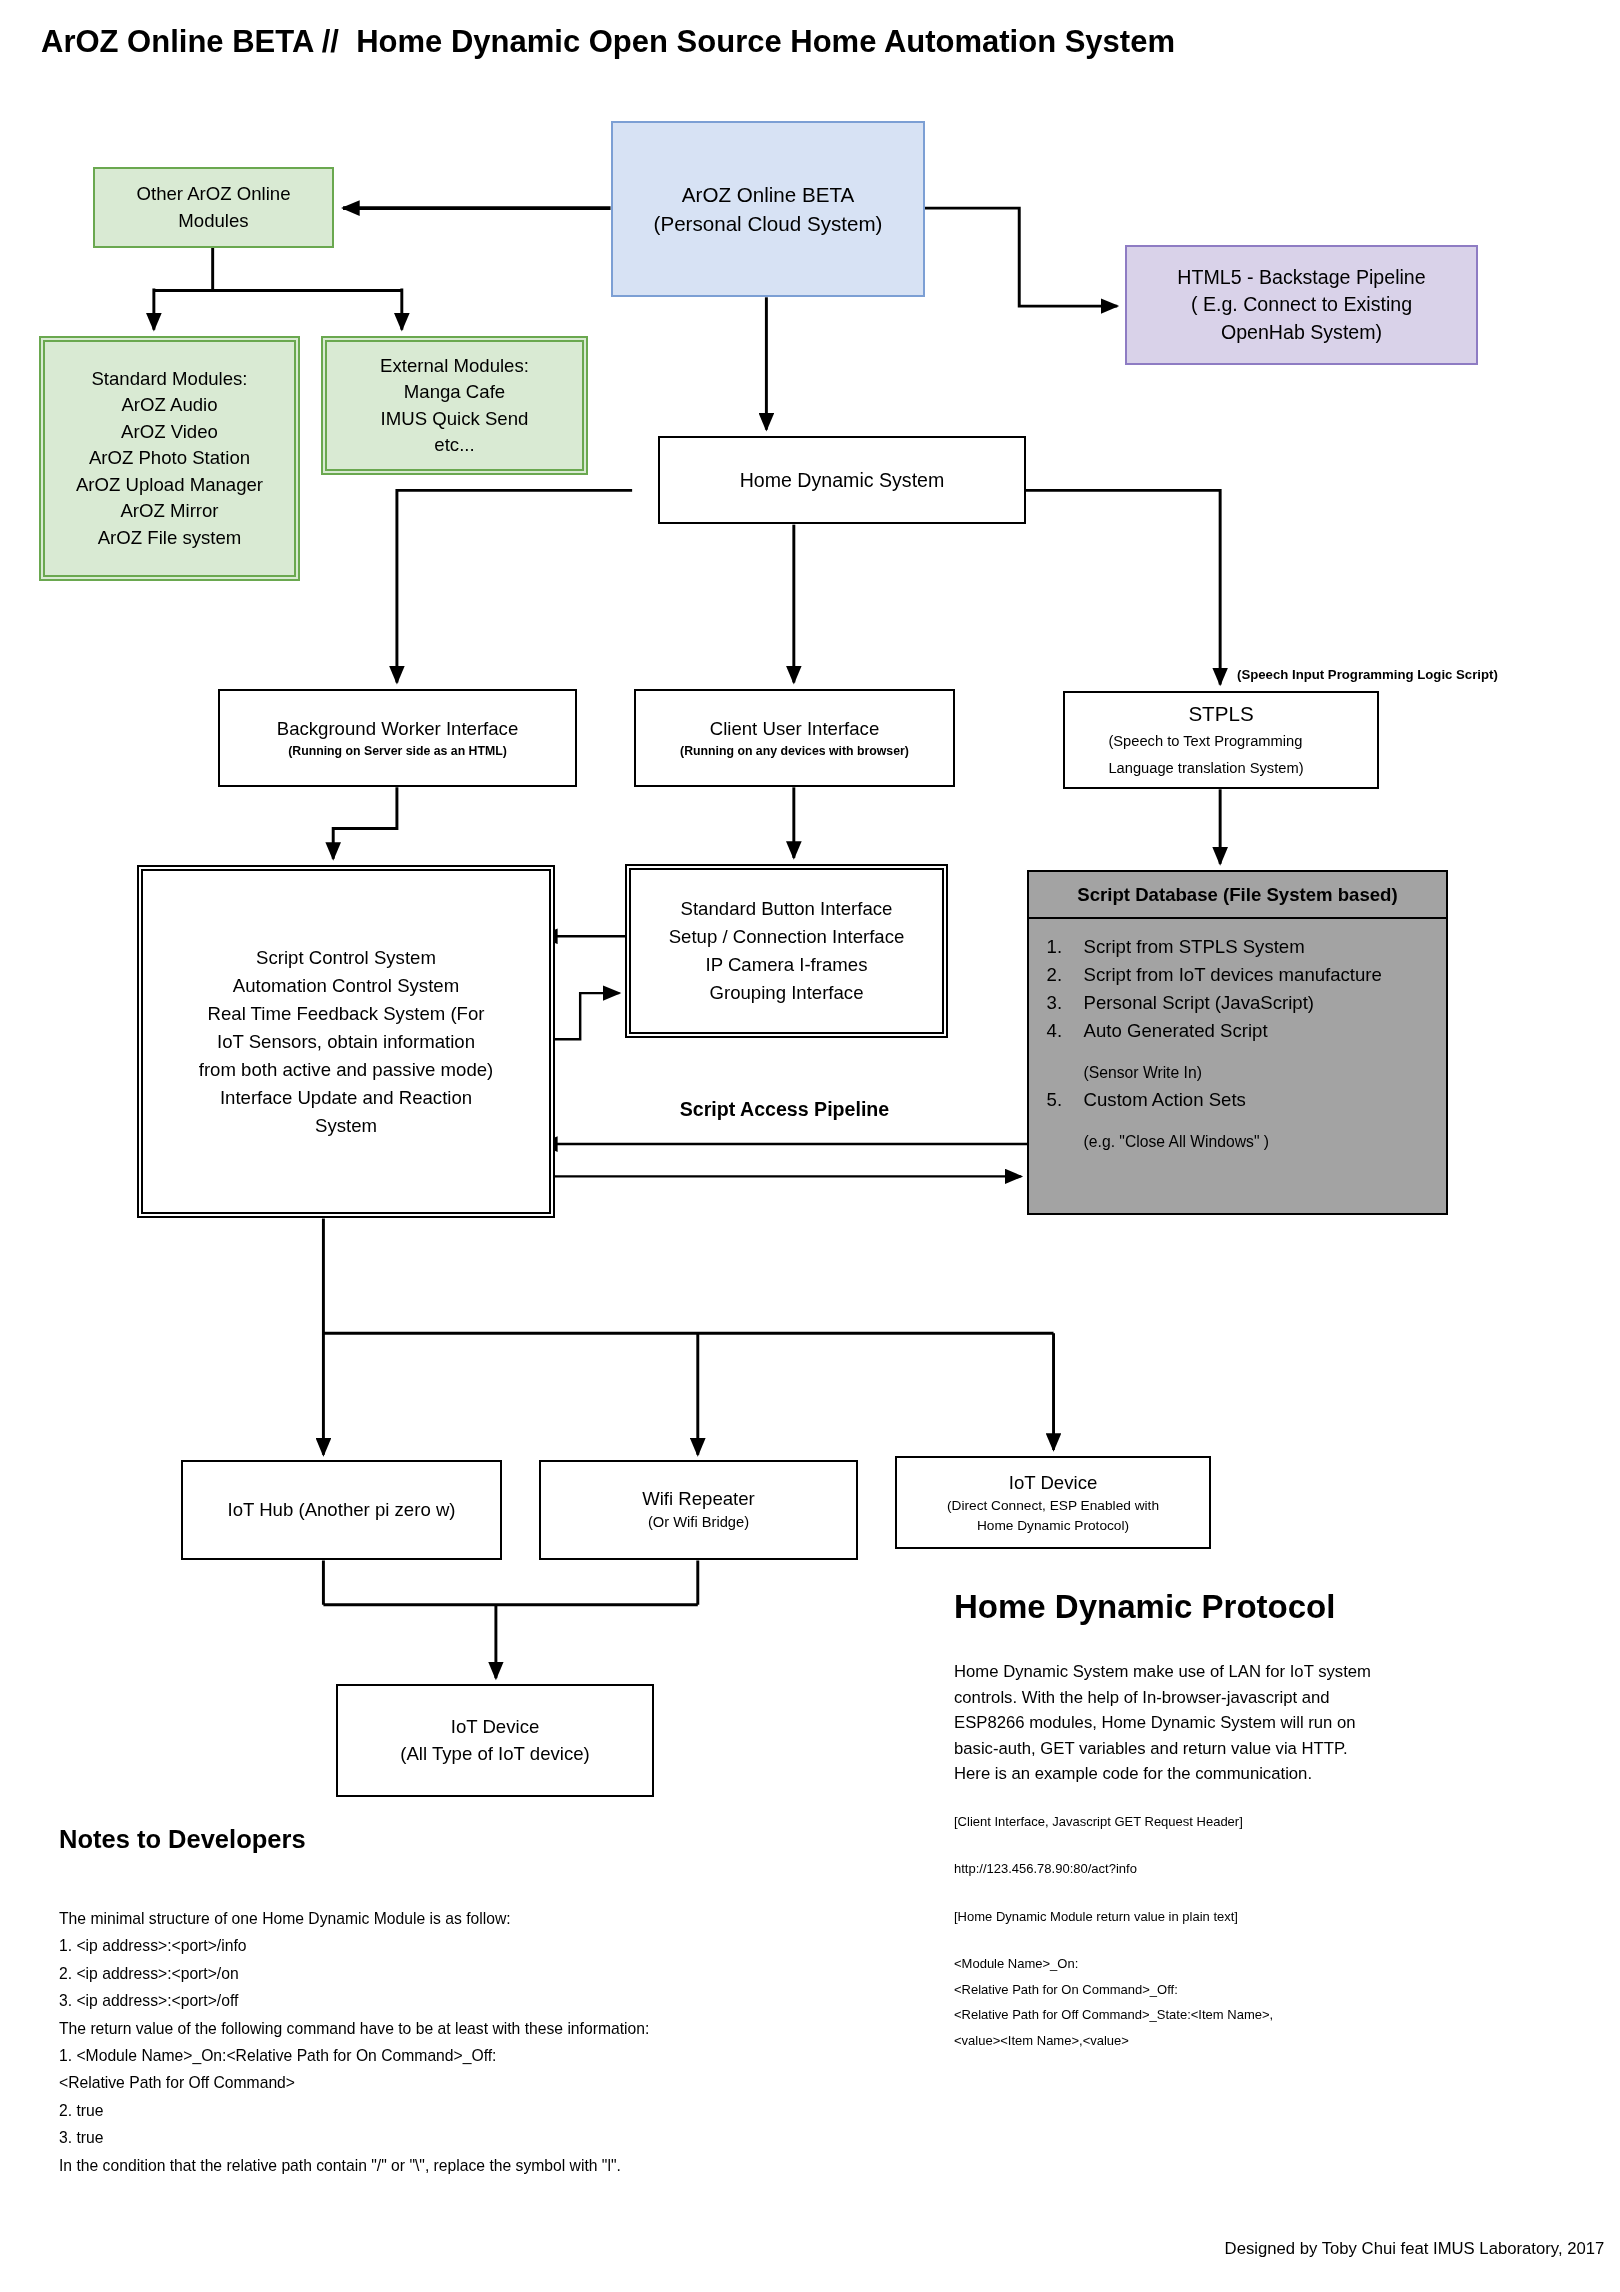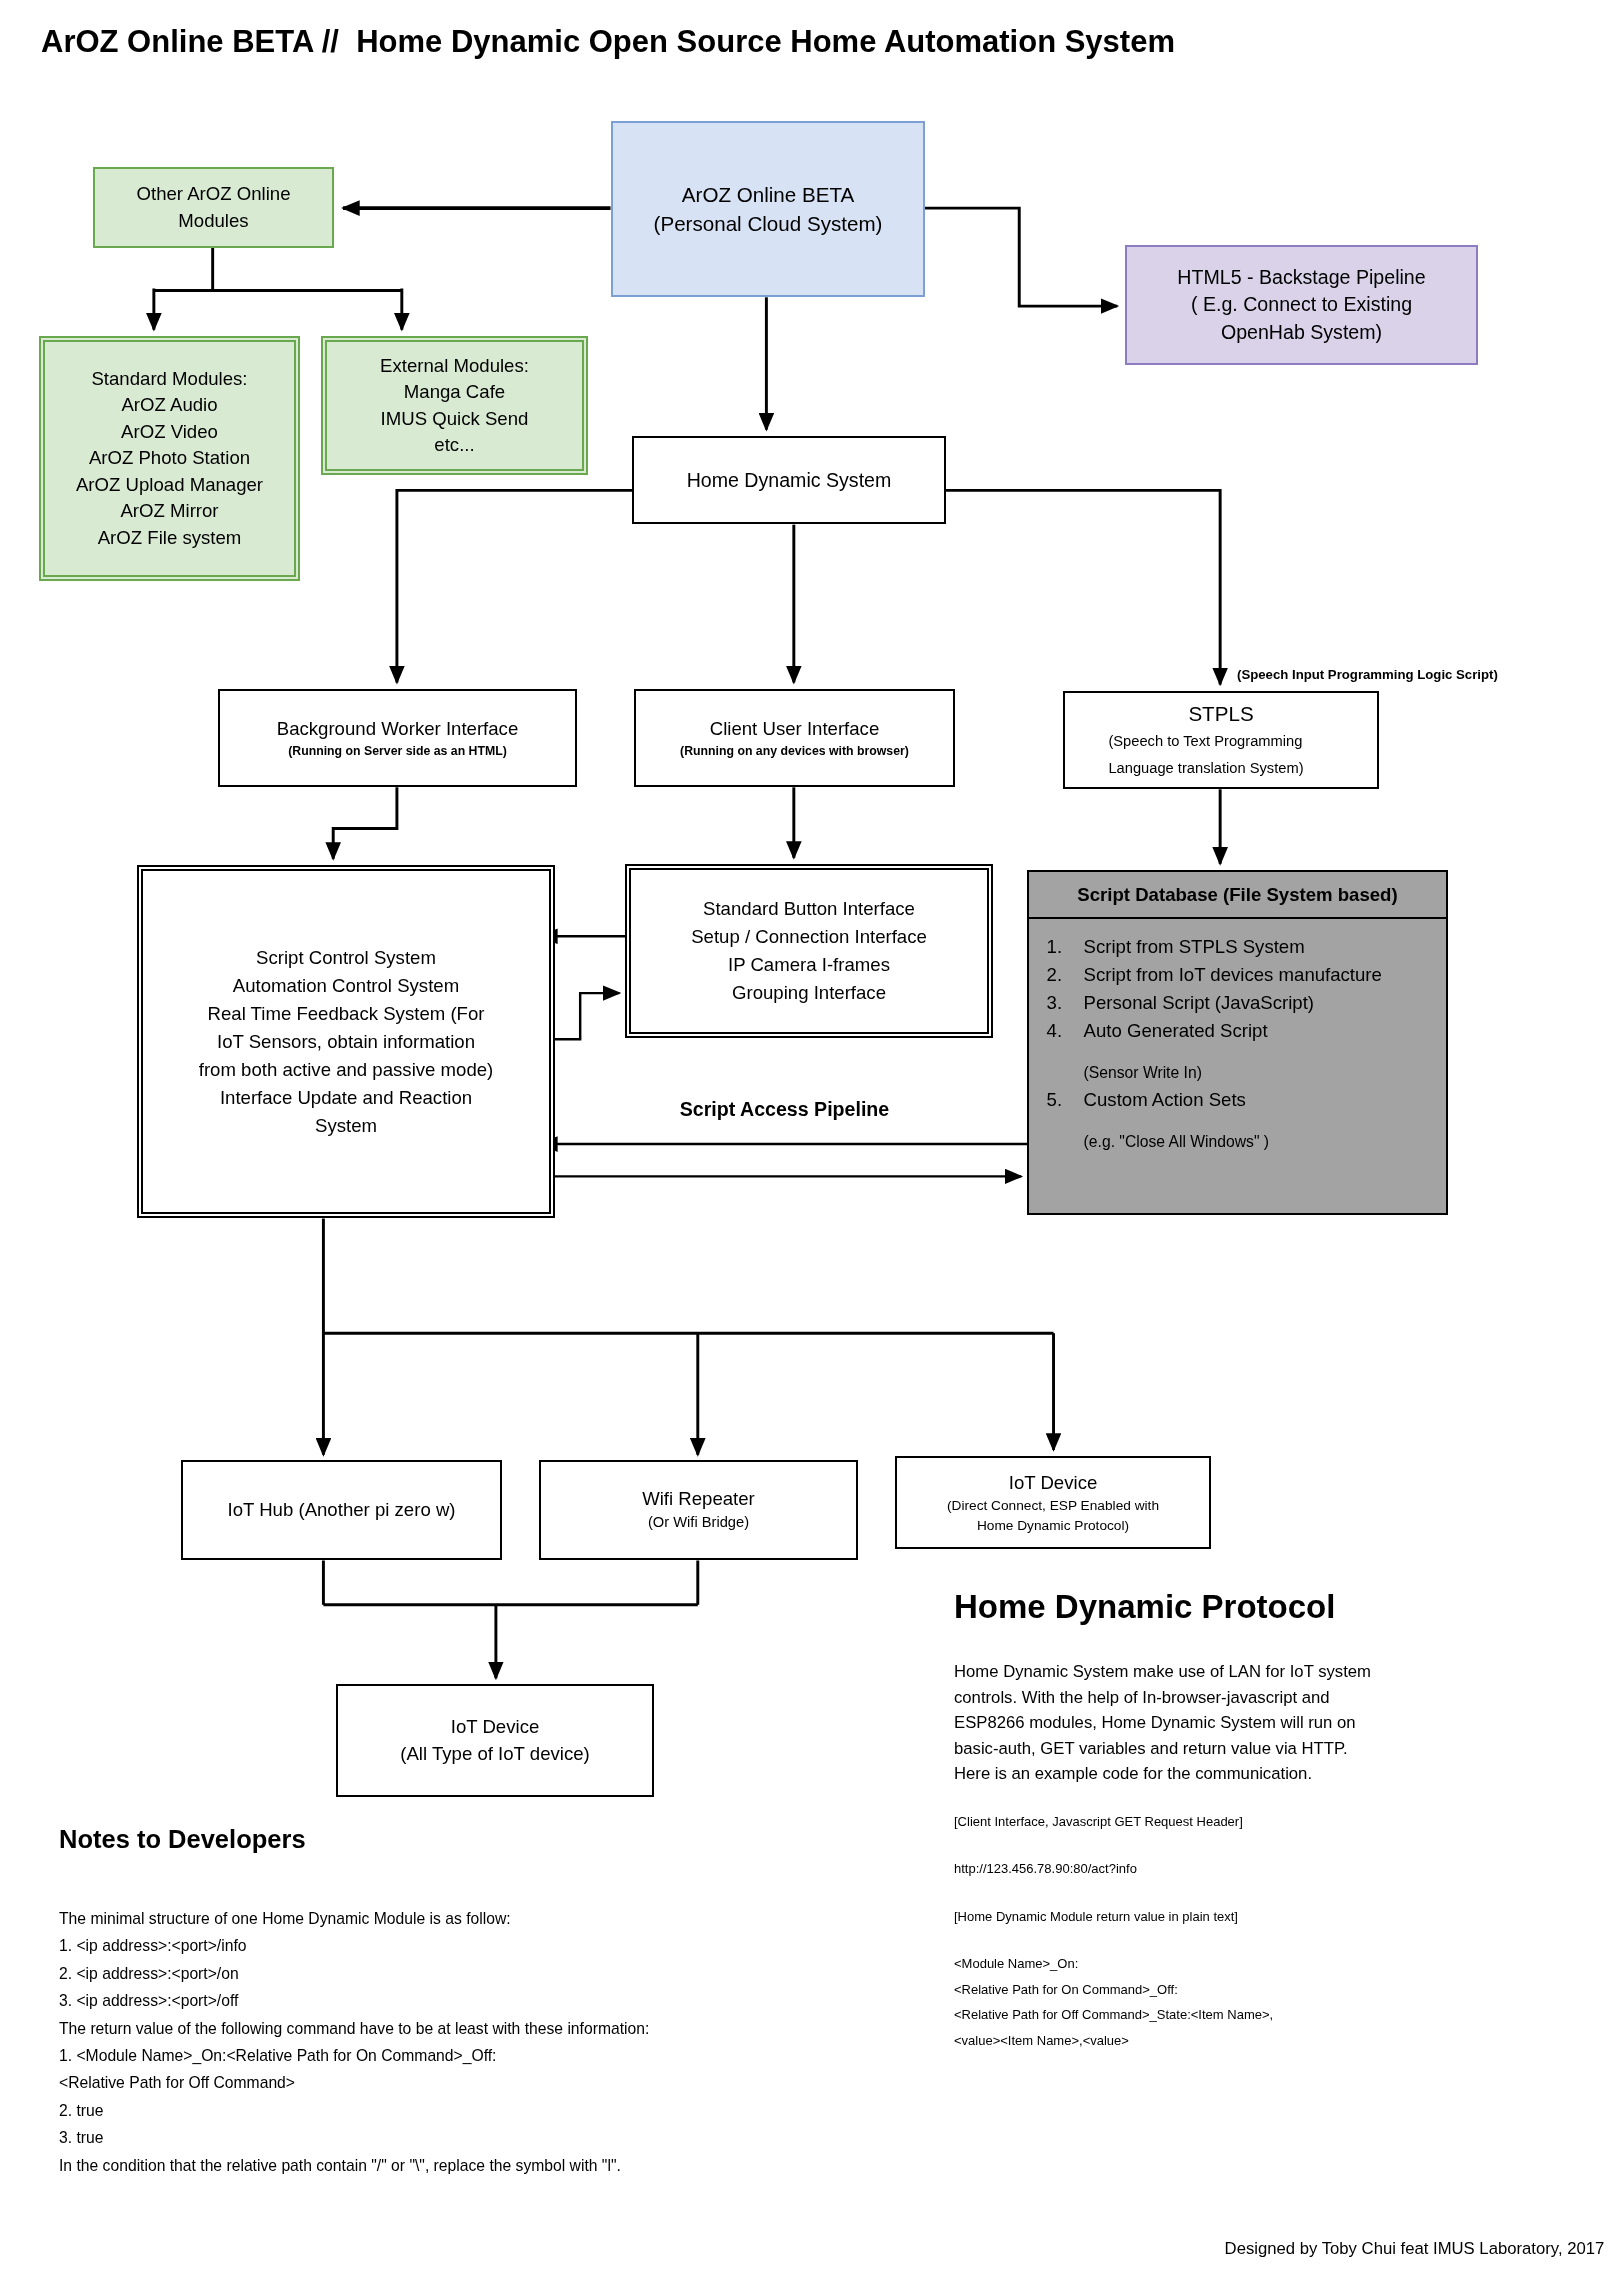--- a/index.html
+++ b/index.html
@@ -121,21 +121,21 @@
 IMUS Quick Send
 etc...</div>
   </div>
 
   <div class="box purple" style="left:1125px;top:245px;width:353px;height:120px;">
     <div class="multiline">HTML5 - Backstage Pipeline
 ( E.g. Connect to Existing
 OpenHab System)</div>
   </div>
 
-  <div class="box" style="left:632px;top:436px;width:314px;height:88px;font-size:19.6px;">
+  <div class="box" style="left:658px;top:436px;width:368px;height:88px;font-size:19.6px;">
     <div>Home Dynamic System</div>
   </div>
 
   <div class="box" style="left:218px;top:689px;width:359px;height:98px;">
     <div class="iface-title">Background Worker Interface</div>
     <div class="iface-sub">(Running on Server side as an HTML)</div>
   </div>
 
   <div class="box" style="left:634px;top:689px;width:321px;height:98px;">
     <div class="iface-title">Client User Interface</div>
@@ -152,21 +152,21 @@
   <div class="box black-double big-lines" style="left:137px;top:865px;width:418px;height:353px;">
     <div class="multiline">Script Control System
 Automation Control System
 Real Time Feedback System (For
 IoT Sensors, obtain information
 from both active and passive mode)
 Interface Update and Reaction
 System</div>
   </div>
 
-  <div class="box black-double big-lines" style="left:625px;top:864px;width:368px;height:174px;">
+  <div class="box black-double big-lines" style="left:625px;top:864px;width:323px;height:174px;">
     <div class="multiline">Standard Button Interface
 Setup / Connection Interface
 IP Camera I-frames
 Grouping Interface</div>
   </div>
 
   <div class="db-box">
     <div class="db-header">Script Database (File System based)</div>
     <div class="db-body">
       <div class="db-row">

